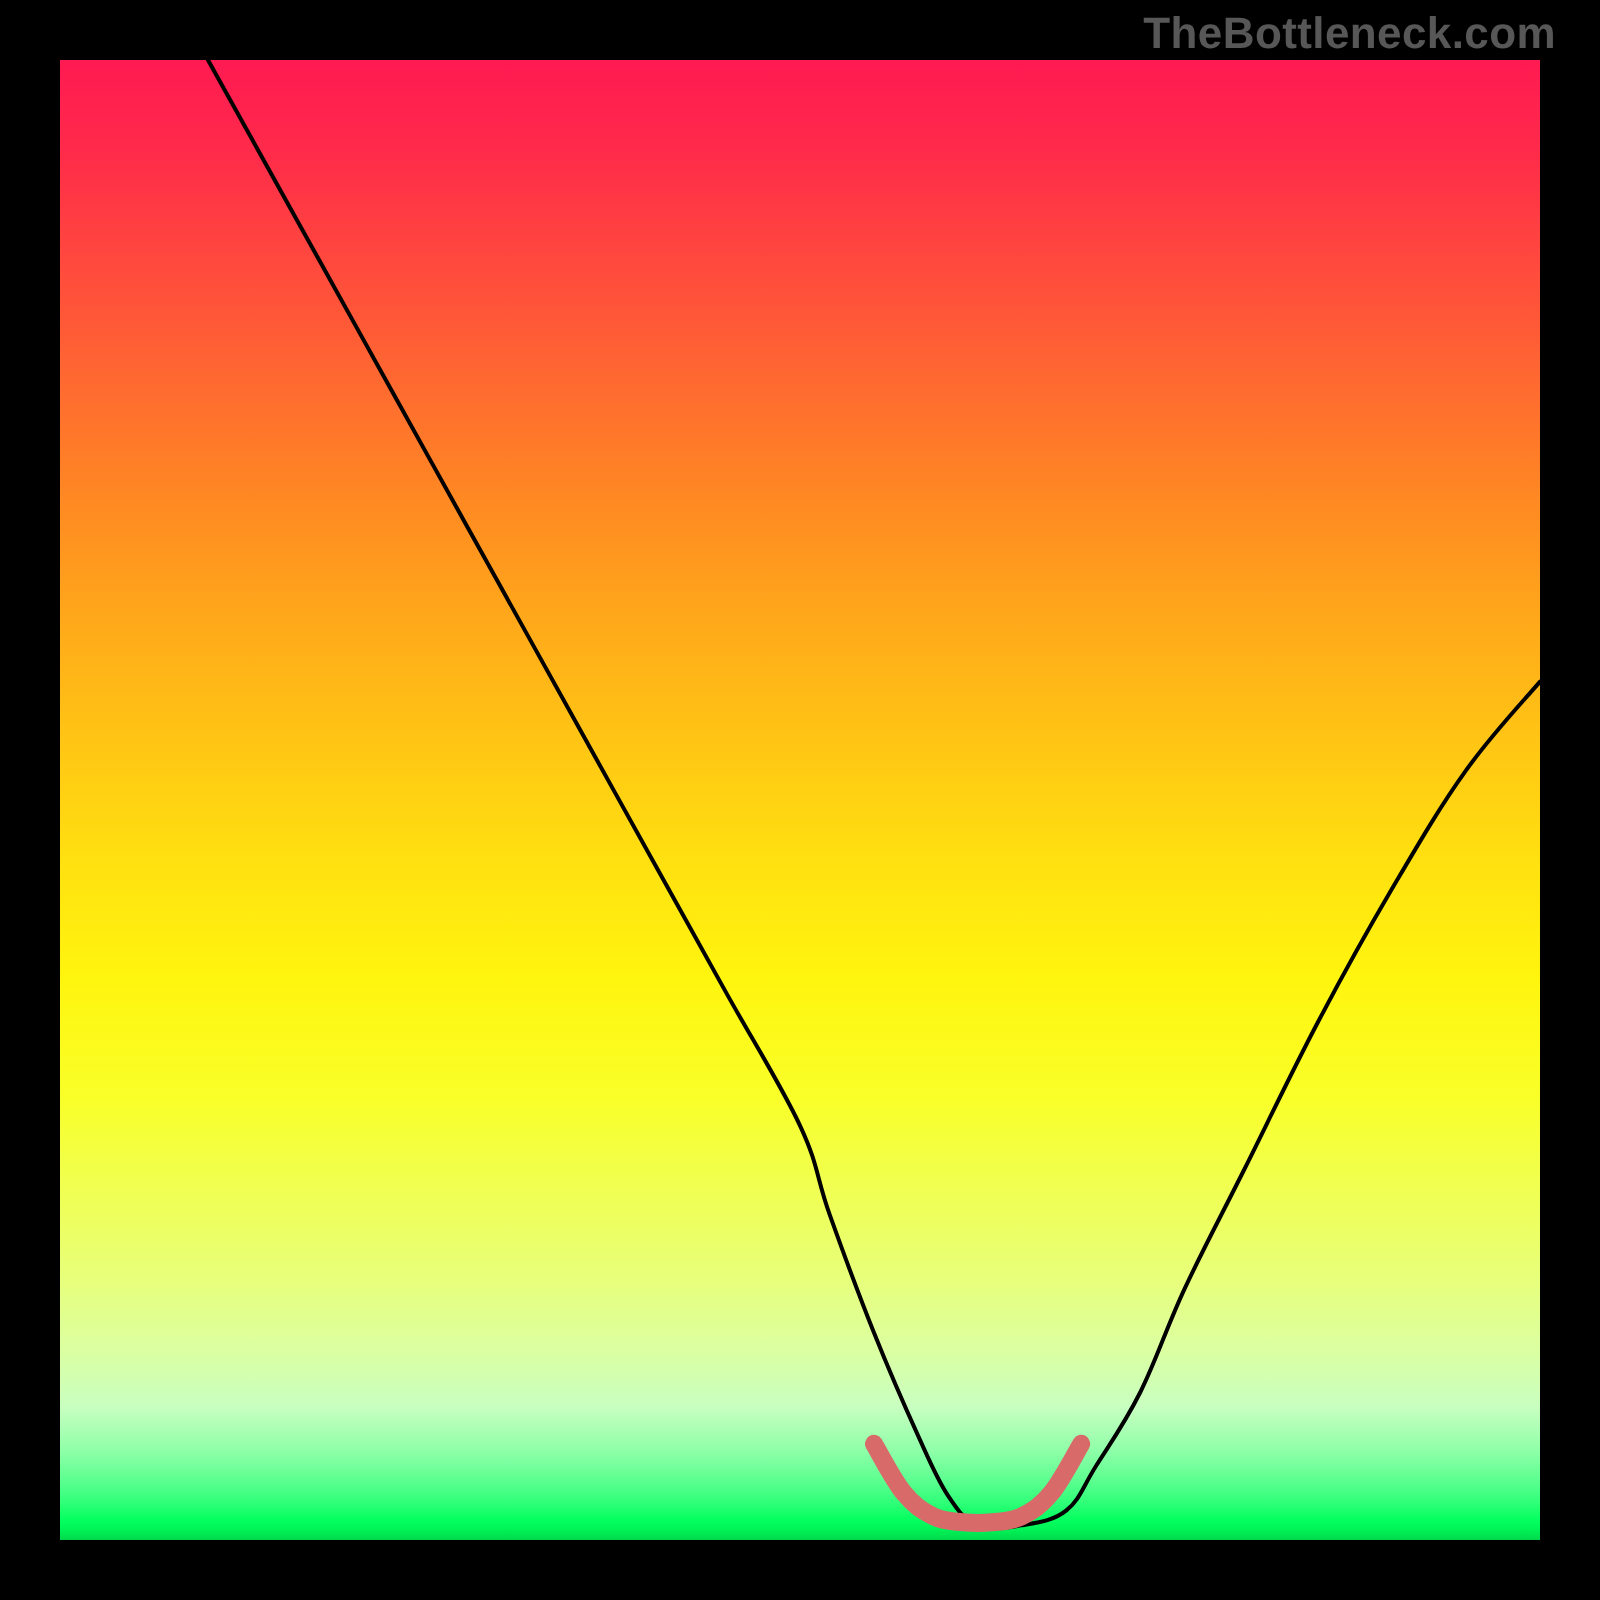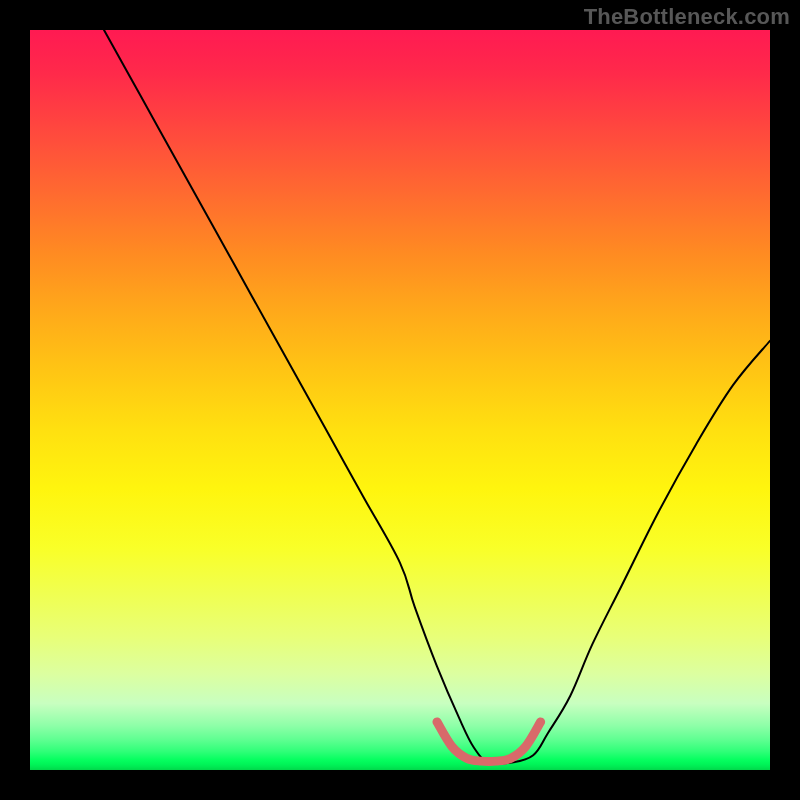--- a/index.html
+++ b/index.html
@@ -6,21 +6,21 @@
   html, body { width: 800px; height: 800px; overflow: hidden; background: #000; }
   .frame {
     position: relative;
     width: 800px;
     height: 800px;
     background: #000;
   }
   .watermark {
     position: absolute;
     top: 4px;
-    right: 10px;
+    right: 22px;
     font-family: Arial, Helvetica, sans-serif;
     font-size: 22px;
     font-weight: 600;
     color: #575757;
     letter-spacing: 0.2px;
   }
   .plot {
     position: absolute;
     left: 30px;
     top: 30px;

